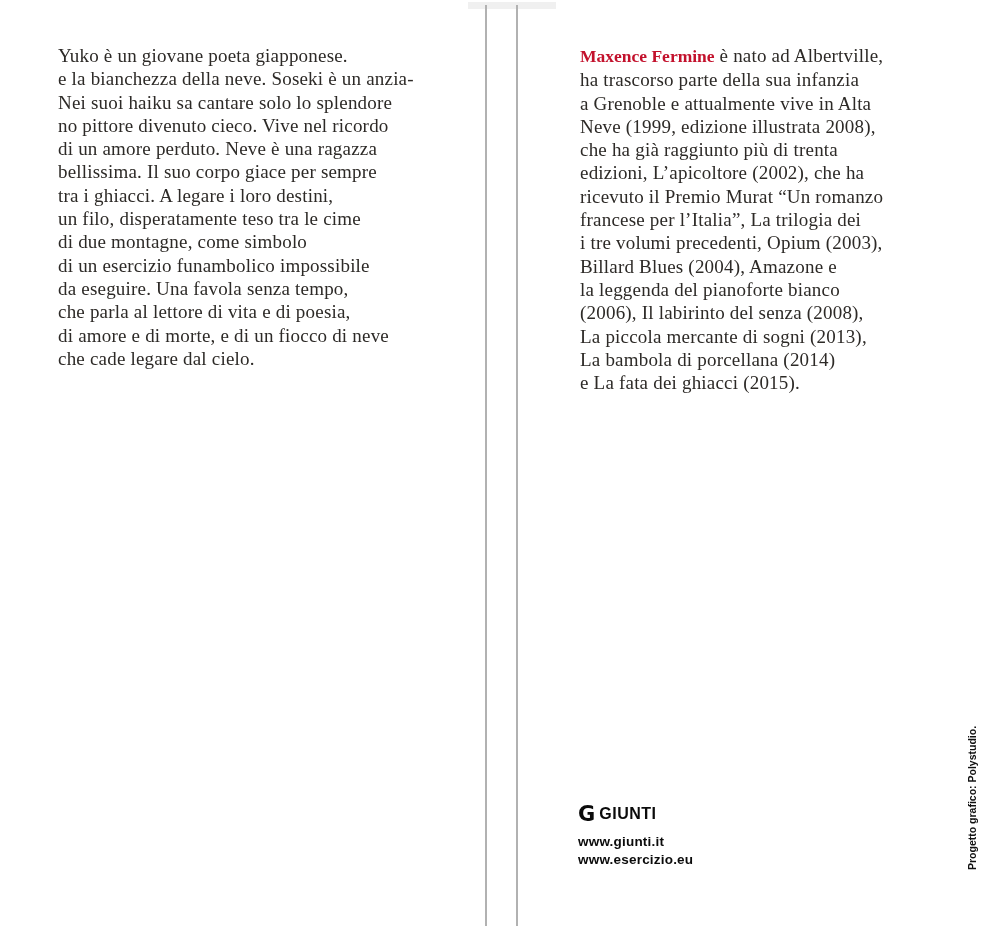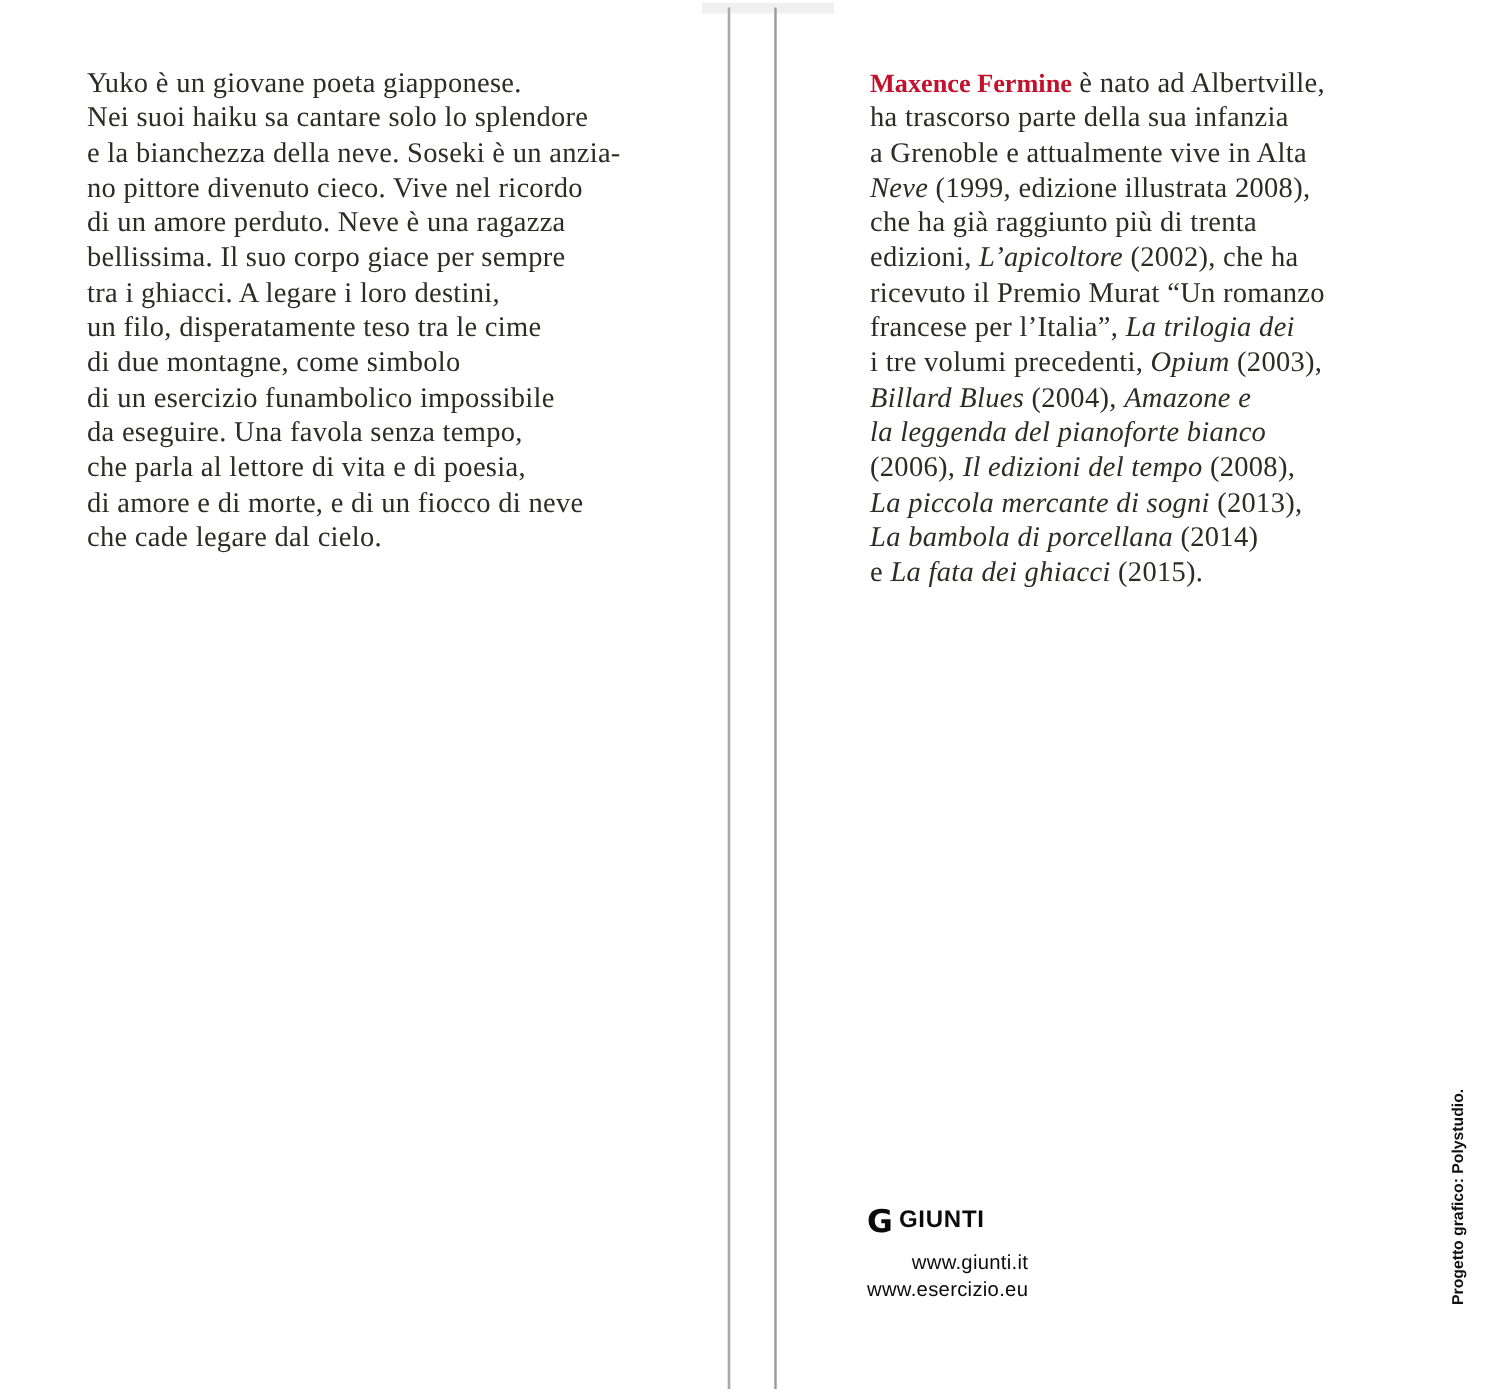--- a/index.html
+++ b/index.html
@@ -42,21 +42,21 @@
     position: absolute;
     top: 44px;
     color: #2d2a27;
     font-size: 19px;
     line-height: 23.3px;
     letter-spacing: .2px;
   }
   .left-flap  { left: 58px;  width: 415px; font-family: Liberation Serif, serif; }
   .right-flap { left: 580px; width: 395px; }
   .line { white-space: nowrap; }
-  .seg-i { font-style: italic; }
+  .seg-i { }
   .seg-b {
     font-family: Liberation Serif, serif;
     font-weight: 700;
     font-size: 17.5px;
     letter-spacing: 0;
     color: var(--accent, #c3112c);
   }
   
   .publisher {
     position: absolute;
@@ -76,25 +76,24 @@
     font-size: 21px;
     line-height: 20px;
   }
   .logo-text {
     font-weight: 700;
     font-size: 16px;
     letter-spacing: .5px;
   }
   .sites { margin-top: 9px; }
   .site {
-    font-weight: 400;
+    font-weight: 700;
     font-size: 13.5px;
     line-height: 17.5px;
     letter-spacing: .2px;
-    text-align: right;
   }
   
   .credit {
     position: absolute;
     left: 966px;
     top: 866px;
     width: 14px;
     height: 1px;
   }
   .credit-inner {
@@ -112,22 +111,22 @@
 <body>
 
 <div class="page">
 
   <div class="fold-smudge"></div>
   <div class="fold-line fold-left"></div>
   <div class="fold-line fold-right"></div>
 
   <div class="flap left-flap">
       <div class="line"><span>Yuko è un giovane poeta giapponese.</span></div>
+      <div class="line"><span>e la bianchezza della neve. Soseki è un anzia-</span></div>
       <div class="line"><span>Nei suoi haiku sa cantare solo lo splendore</span></div>
-      <div class="line"><span>e la bianchezza della neve. Soseki è un anzia-</span></div>
       <div class="line"><span>no pittore divenuto cieco. Vive nel ricordo</span></div>
       <div class="line"><span>di un amore perduto. Neve è una ragazza</span></div>
       <div class="line"><span>bellissima. Il suo corpo giace per sempre</span></div>
       <div class="line"><span>tra i ghiacci. A legare i loro destini,</span></div>
       <div class="line"><span>un filo, disperatamente teso tra le cime</span></div>
       <div class="line"><span>di due montagne, come simbolo</span></div>
       <div class="line"><span>di un esercizio funambolico impossibile</span></div>
       <div class="line"><span>da eseguire. Una favola senza tempo,</span></div>
       <div class="line"><span>che parla al lettore di vita e di poesia,</span></div>
       <div class="line"><span>di amore e di morte, e di un fiocco di neve</span></div>
@@ -139,21 +138,21 @@
       <div class="line"><span>ha trascorso parte della sua infanzia</span></div>
       <div class="line"><span>a Grenoble e attualmente vive in Alta</span></div>
       <div class="line"><span class="seg-i">Neve</span><span> (1999, edizione illustrata 2008),</span></div>
       <div class="line"><span>che ha già raggiunto più di trenta</span></div>
       <div class="line"><span>edizioni, </span><span class="seg-i">L’apicoltore</span><span> (2002), che ha</span></div>
       <div class="line"><span>ricevuto il Premio Murat “Un romanzo</span></div>
       <div class="line"><span>francese per l’Italia”, </span><span class="seg-i">La trilogia dei</span></div>
       <div class="line"><span>i tre volumi precedenti, </span><span class="seg-i">Opium</span><span> (2003),</span></div>
       <div class="line"><span class="seg-i">Billard Blues</span><span> (2004), </span><span class="seg-i">Amazone e</span></div>
       <div class="line"><span class="seg-i">la leggenda del pianoforte bianco</span></div>
-      <div class="line"><span>(2006), </span><span class="seg-i">Il edizioni del tempo</span><span> (2008),</span></div>
+      <div class="line"><span>(2006), </span><span class="seg-i">Il labirinto del senza</span><span> (2008),</span></div>
       <div class="line"><span class="seg-i">La piccola mercante di sogni</span><span> (2013),</span></div>
       <div class="line"><span class="seg-i">La bambola di porcellana</span><span> (2014)</span></div>
       <div class="line"><span>e </span><span class="seg-i">La fata dei ghiacci</span><span> (2015).</span></div>
     </div>
 
   <div class="publisher">
     <div class="logo-row">
       <span class="logo-g">G</span>
       <span class="logo-text">GIUNTI</span>
     </div>

